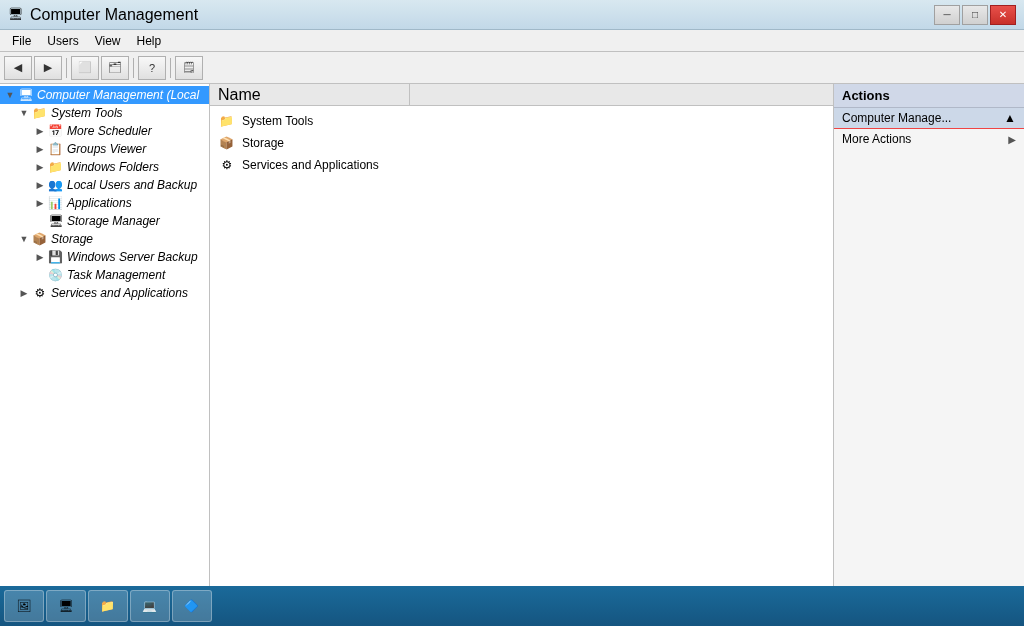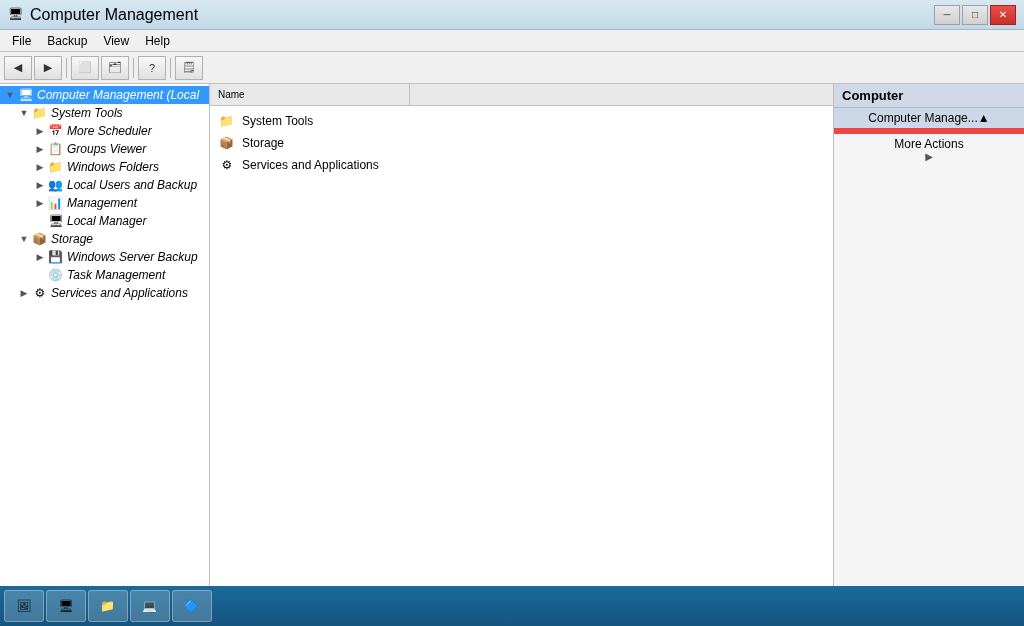--- a/index.html
+++ b/index.html
@@ -207,21 +207,21 @@
     }
     .center-header {
       height: 22px;
       background: #e8e8e8;
       border-bottom: 1px solid #c0c0c0;
       display: flex;
       align-items: center;
     }
     .col-header {
       padding: 2px 8px;
-      font-size: 10px;
+      font-size: 16px;
       font-weight: normal;
       color: #000;
       border-right: 1px solid #c0c0c0;
       height: 100%;
       display: flex;
       align-items: center;
     }
     .center-content {
       flex: 1;
       padding: 4px 0;
@@ -259,35 +259,34 @@
       font-size: 13px;
       font-weight: bold;
       color: #000;
       border-bottom: 1px solid #b0b8c8;
     }
     .actions-section-title {
       background: #ccd8e8;
       padding: 3px 8px;
       font-size: 12px;
       color: #000;
-      border-bottom: 6px solid #ef4444;
-      display: flex;
-      align-items: center;
-      justify-content: center;
+      border-bottom: 1px solid #ef4444;
+      display: flex;
+      align-items: center;
+      justify-content: space-between;
       cursor: pointer;
     }
     .actions-item {
       display: flex;
       align-items: center;
       padding: 3px 8px;
       font-size: 12px;
       color: #000;
       cursor: pointer;
       justify-content: space-between;
-      flex-direction: column;
     }
     .actions-arrow {
       font-size: 10px;
       color: #555;
     }
 
     
     .status-bar {
       width: 100%;
       height: 20px;
@@ -342,21 +341,21 @@
   </div>
   <div class="title-bar-buttons">
     <button class="title-btn">─</button>
     <button class="title-btn">□</button>
     <button class="title-btn close">✕</button>
   </div>
 </div>
 
 <div class="menu-bar">
   <span class="menu-item">File</span>
-  <span class="menu-item">Backup</span>
+  <span class="menu-item">Users</span>
   <span class="menu-item">View</span>
   <span class="menu-item">Help</span>
 </div>
 
 <div class="toolbar">
   <button class="toolbar-btn" title="Back">◀</button>
   <button class="toolbar-btn" title="Forward">▶</button>
   <div class="toolbar-sep"></div>
   <button class="toolbar-btn" title="Up">⬜</button>
   <button class="toolbar-btn" title="Show/Hide Console Tree">🗂</button>
@@ -410,28 +409,28 @@
         <span class="tree-indent" style="width:32px"></span>
         <span class="tree-expand">▶</span>
         <span class="tree-icon">👥</span>
         <span class="tree-label">Local Users and Backup</span>
       </div>
 
       <div class="tree-node">
         <span class="tree-indent" style="width:32px"></span>
         <span class="tree-expand">▶</span>
         <span class="tree-icon">📊</span>
-        <span class="tree-label">Management</span>
+        <span class="tree-label">Applications</span>
       </div>
 
       <div class="tree-node">
         <span class="tree-indent" style="width:32px"></span>
         <span class="tree-expand" style="visibility:hidden">▶</span>
         <span class="tree-icon">🖥</span>
-        <span class="tree-label">Local Manager</span>
+        <span class="tree-label">Storage Manager</span>
       </div>
 
       <div class="tree-node">
         <span class="tree-indent" style="width:16px"></span>
         <span class="tree-expand">▼</span>
         <span class="tree-icon">📦</span>
         <span class="tree-label">Storage</span>
       </div>
 
       <div class="tree-node">
@@ -484,21 +483,21 @@
 
       <div class="center-item">
         <span class="center-icon">⚙</span>
         <span class="center-label">Services and Applications</span>
       </div>
 
     </div>
   </div>
 
   <div class="right-panel">
-    <div class="actions-header">Computer</div>
+    <div class="actions-header">Actions</div>
     <div class="actions-section-title">
       <span>Computer Manage...</span>
       <span>▲</span>
     </div>
     <div class="actions-item">
       <span>More Actions</span>
       <span class="actions-arrow">▶</span>
     </div>
   </div>
 

